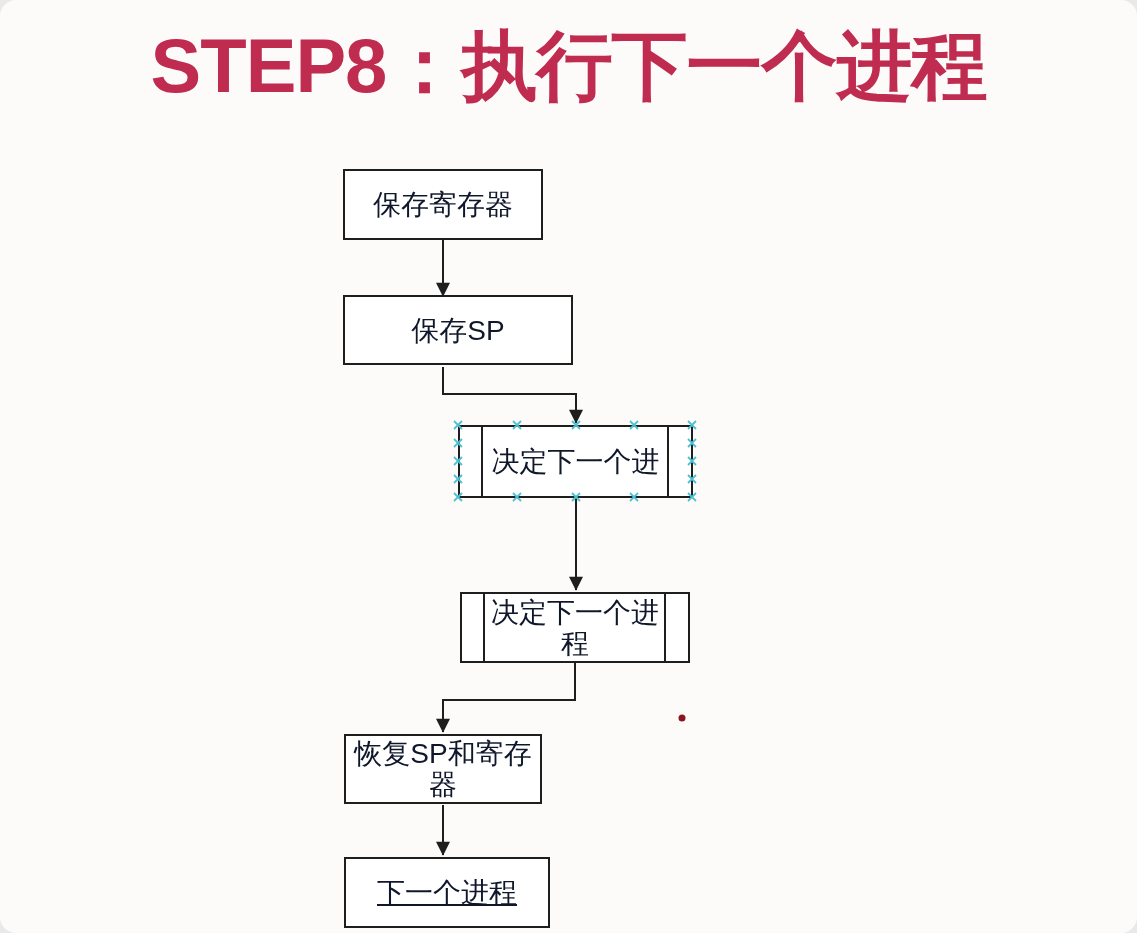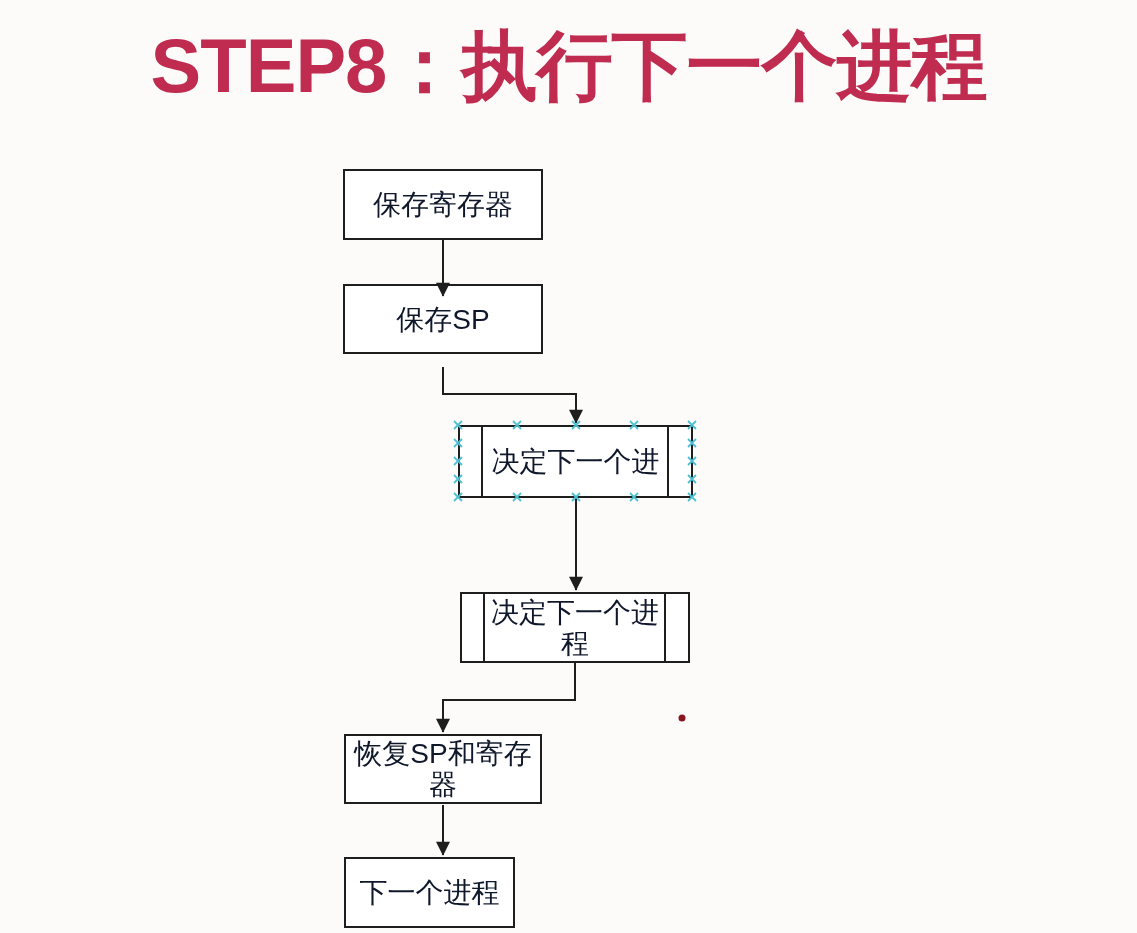--- a/index.html
+++ b/index.html
@@ -5,20 +5,21 @@
   html,body{margin:0;padding:0;}
   body{
     font-family:"Liberation Sans","DejaVu Sans",sans-serif;
     background:#e9e9e9;
   }
   .canvas{
     position:relative;
     width:1137px;height:933px;
     background:#fcfbfa;
     overflow:hidden;
+    border-radius:16px;
   }
   .title{
     position:absolute;
     left:0;top:20px;width:100%;
     text-align:center;
     font-size:76px;
     font-weight:bold;
     letter-spacing:-1px;
     color:#c02b50;
     line-height:1.2;
@@ -44,25 +45,25 @@
     content:"";
     position:absolute;
     top:0;bottom:0;
     width:2px;
     background:#1e1e1e;
   }
   .node.predefined::before{left:21px;}
   .node.predefined::after{right:22px;}
 
   .n0{left:343px;top:169px;width:200px;height:71px;}
-  .n1{left:343px;top:284px;width:200px;height:70px;}
+  .n1{left:343px;top:295px;width:230px;height:70px;}
   .n2{left:458px;top:425px;width:235px;height:73px;}
   .n3{left:460px;top:592px;width:230px;height:71px;}
   .n4{left:344px;top:734px;width:198px;height:70px;}
-  .n5{left:344px;top:857px;width:171px;height:71px;}
+  .n5{left:344px;top:857px;width:206px;height:71px;text-decoration:underline;}
 
   .overlay{
     position:absolute;
     left:0;top:0;
     width:1137px;height:933px;
   }
   .connector{
     fill:none;
     stroke:#1e1e1e;
     stroke-width:2;

